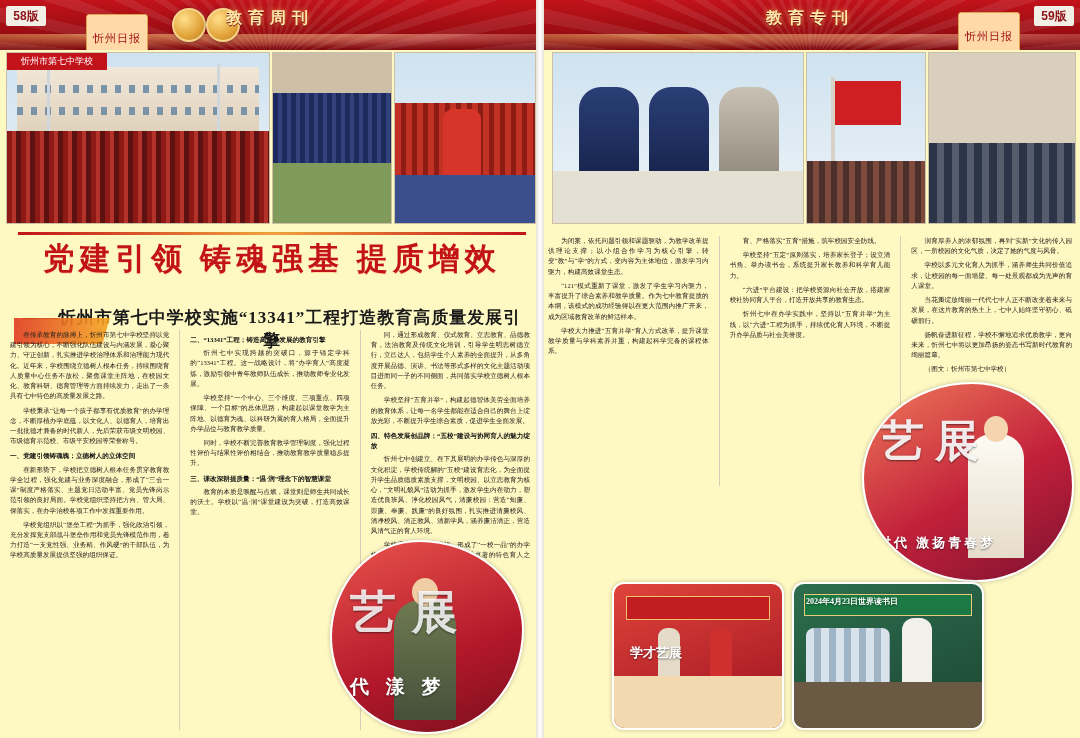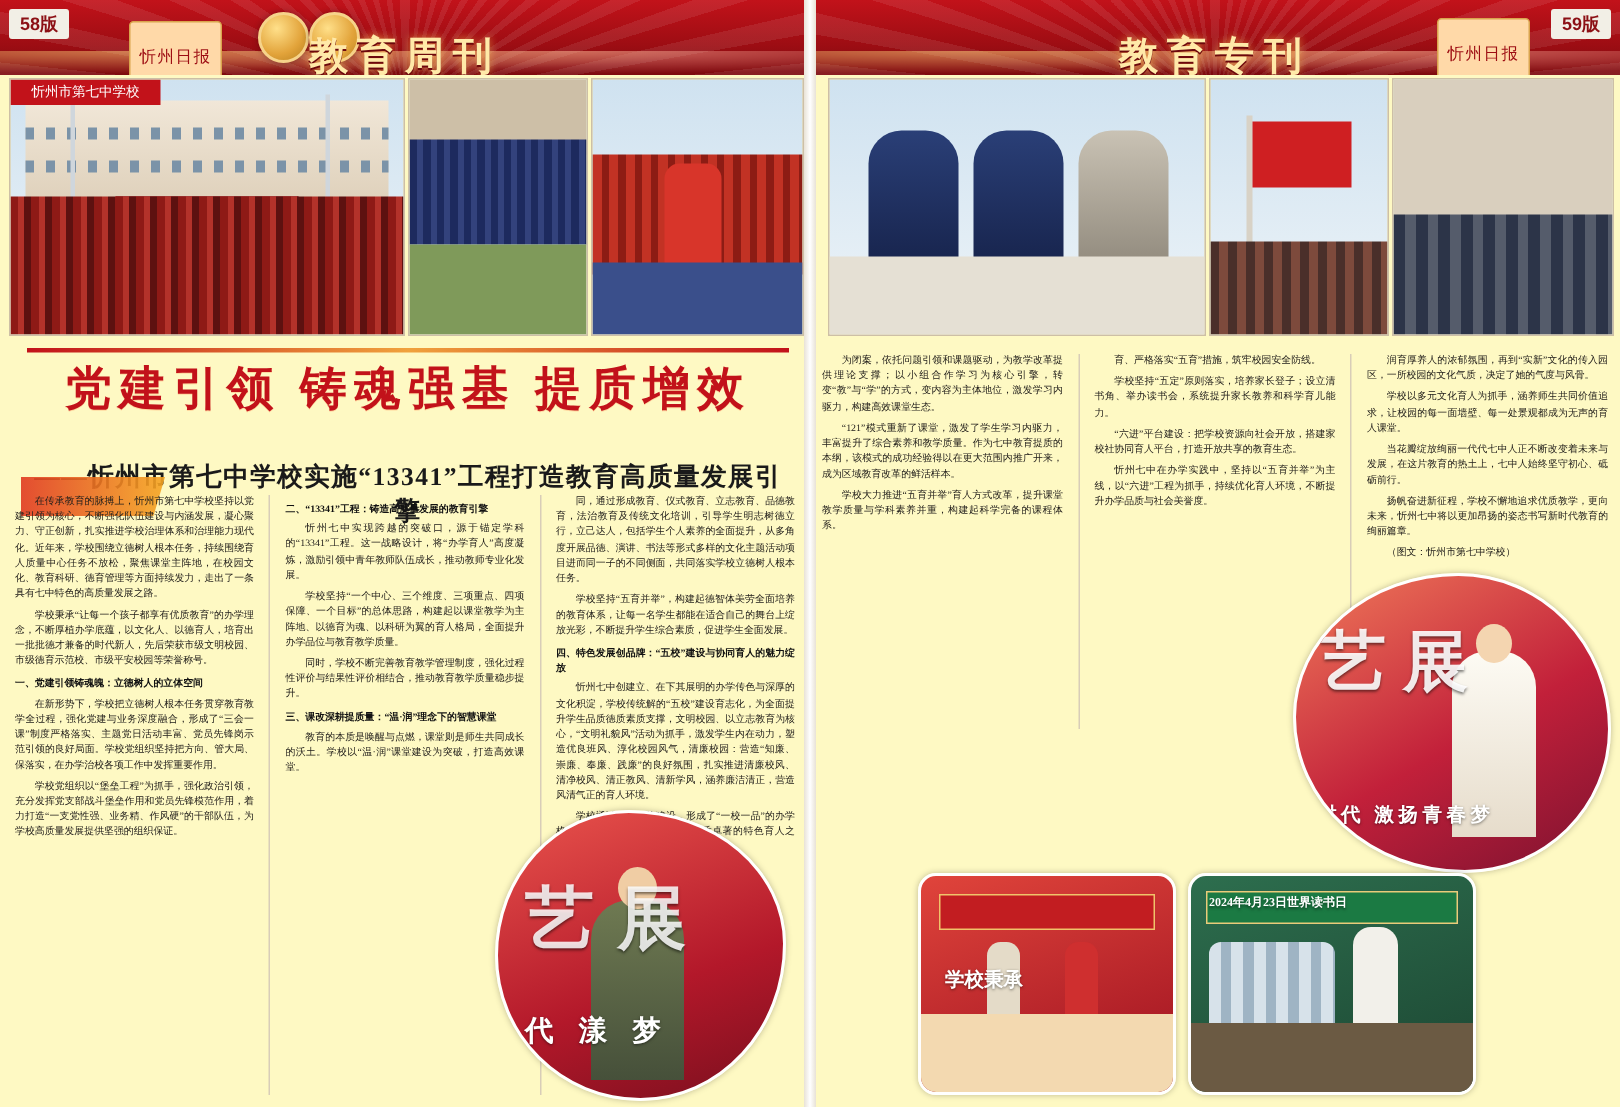--- a/index.html
+++ b/index.html
@@ -26,22 +26,22 @@
       repeating-conic-gradient(from 0deg at 50% 140%, rgba(255,255,255,.10) 0deg 3deg, rgba(255,255,255,0) 3deg 7deg);
     opacity:.8;}
   .masthead .wave{position:absolute;left:0;bottom:-2px;width:100%;height:18px;
     background:radial-gradient(ellipse at 20% 0,#ffd37a 0,rgba(255,211,122,0) 60%),
                radial-gradient(ellipse at 70% 0,#ffb3a0 0,rgba(255,179,160,0) 60%);
     opacity:.55;}
   .page-num{position:absolute;top:6px;width:40px;height:20px;line-height:20px;
     background:#f2efe6;color:#8c1015;font-size:12px;text-align:center;
     font-family:"Liberation Sans",sans-serif;border-radius:2px;font-weight:bold;}
   .page-num.l{left:6px;} .page-num.r{right:6px;}
-  .mast-title{position:absolute;top:20px;width:100%;text-align:center;
-    color:#ffe9a8;font-size:26px;letter-spacing:6px;font-weight:bold;
+  .mast-title{position:absolute;top:8px;width:100%;text-align:center;
+    color:#ffe9a8;font-size:16px;letter-spacing:6px;font-weight:bold;
     text-shadow:0 1px 0 #6d080c,0 0 6px rgba(255,200,90,.7);}
   .mast-badge{position:absolute;top:10px;height:28px;padding:12px 6px;
     background:#ffd9a8;border:1px solid #d9a44d;border-radius:3px;
     color:#9d0d13;font-size:11px;line-height:28px;letter-spacing:1px;}
   .mast-badge.l{left:175px;} .mast-badge.r{right:60px;top:12px;height:22px;line-height:22px;}
   .emblem{position:absolute;top:8px;width:30px;height:30px;border-radius:50%;
     background:radial-gradient(circle at 35% 30%,#ffe08a,#e2a33a 60%,#b8801f);
     border:2px solid #f6d38a;box-shadow:0 0 4px rgba(0,0,0,.3);}
   .emblem.e1{left:172px;} .emblem.e2{left:206px;}
 
@@ -294,21 +294,21 @@
       <div class="head"></div>
       <div class="art blob-cap">艺   展</div>
       <div class="sub blob-cap">时代 激扬青春梦</div>
     </div>
 
     <div class="blob b-dance" style="left:72px;top:582px;">
       <div class="bn"></div>
       <div class="p1"></div>
       <div class="p2"></div>
       <div class="stage"></div>
-      <div class="blob-cap" style="left:16px;top:60px;font-size:13px;">学校秉承</div>
+      <div class="blob-cap" style="left:16px;top:60px;font-size:13px;">学才艺展</div>
     </div>
 
     <div class="blob b-opera" style="left:252px;top:582px;">
       <div class="bn"></div>
       <div class="grp"></div>
       <div class="white"></div>
       <div class="stage"></div>
       <div class="blob-cap" style="left:12px;top:12px;font-size:8px;">2024年4月23日世界读书日</div>
     </div>
   </div>

